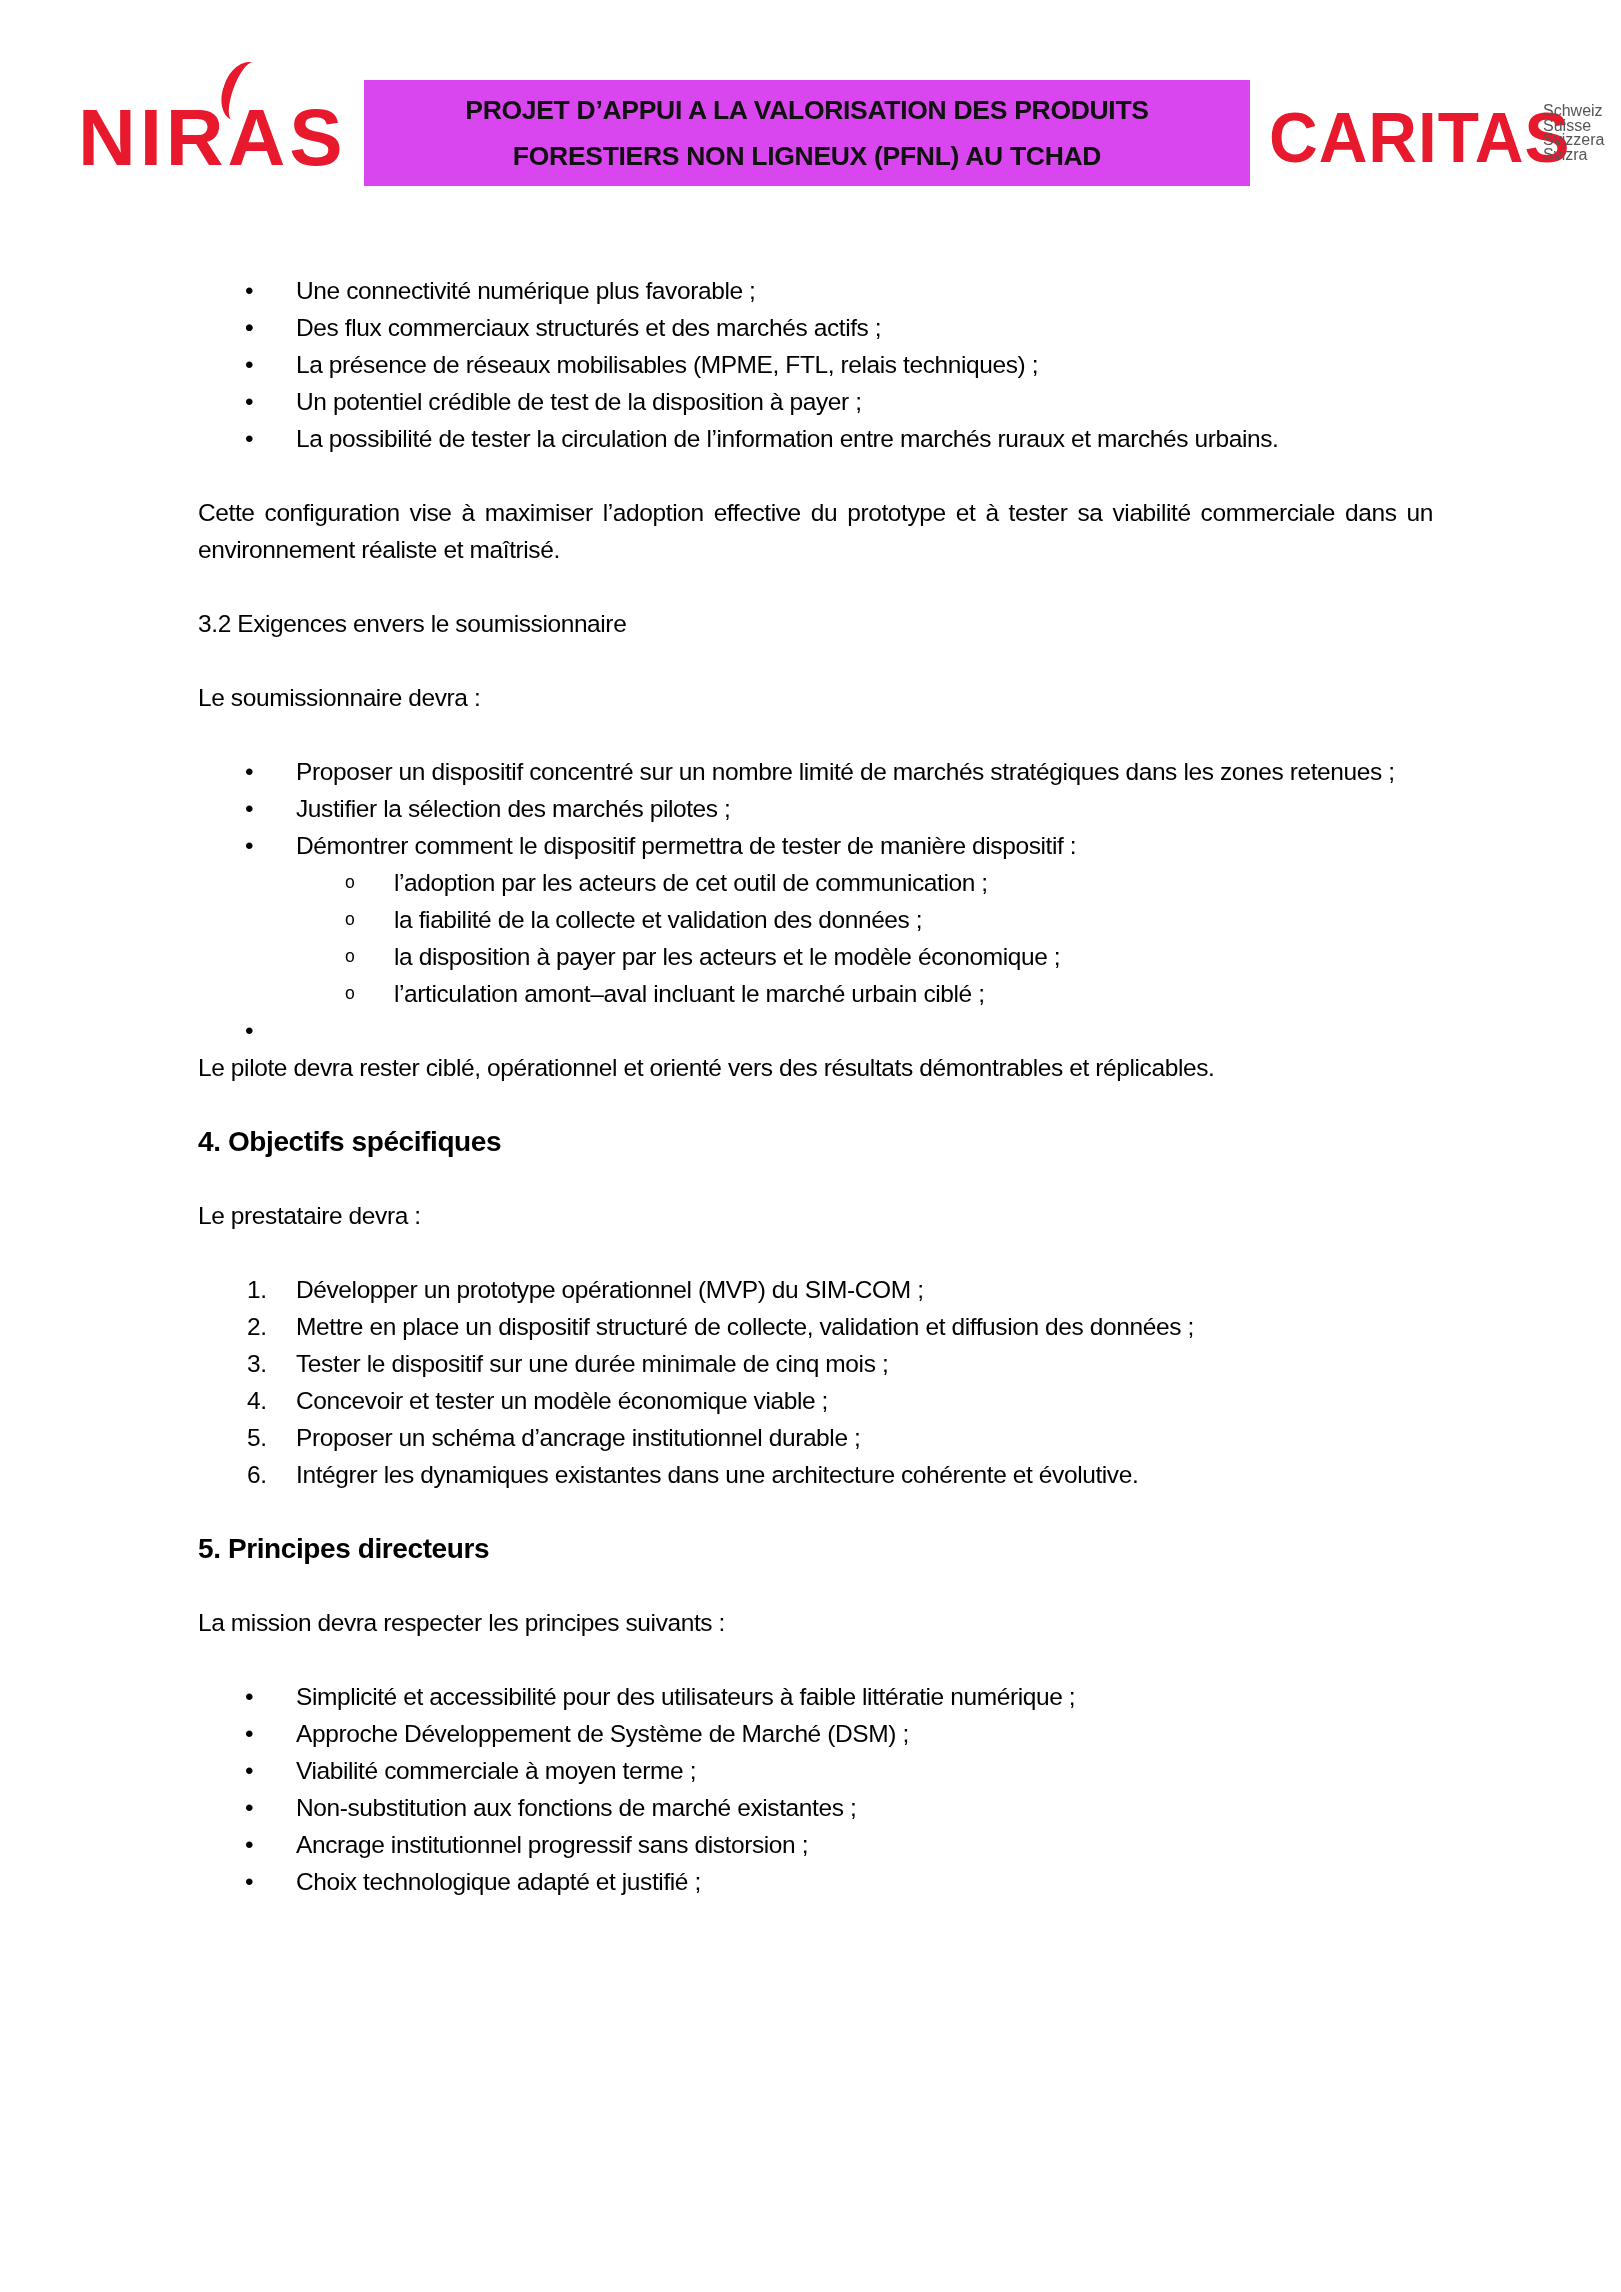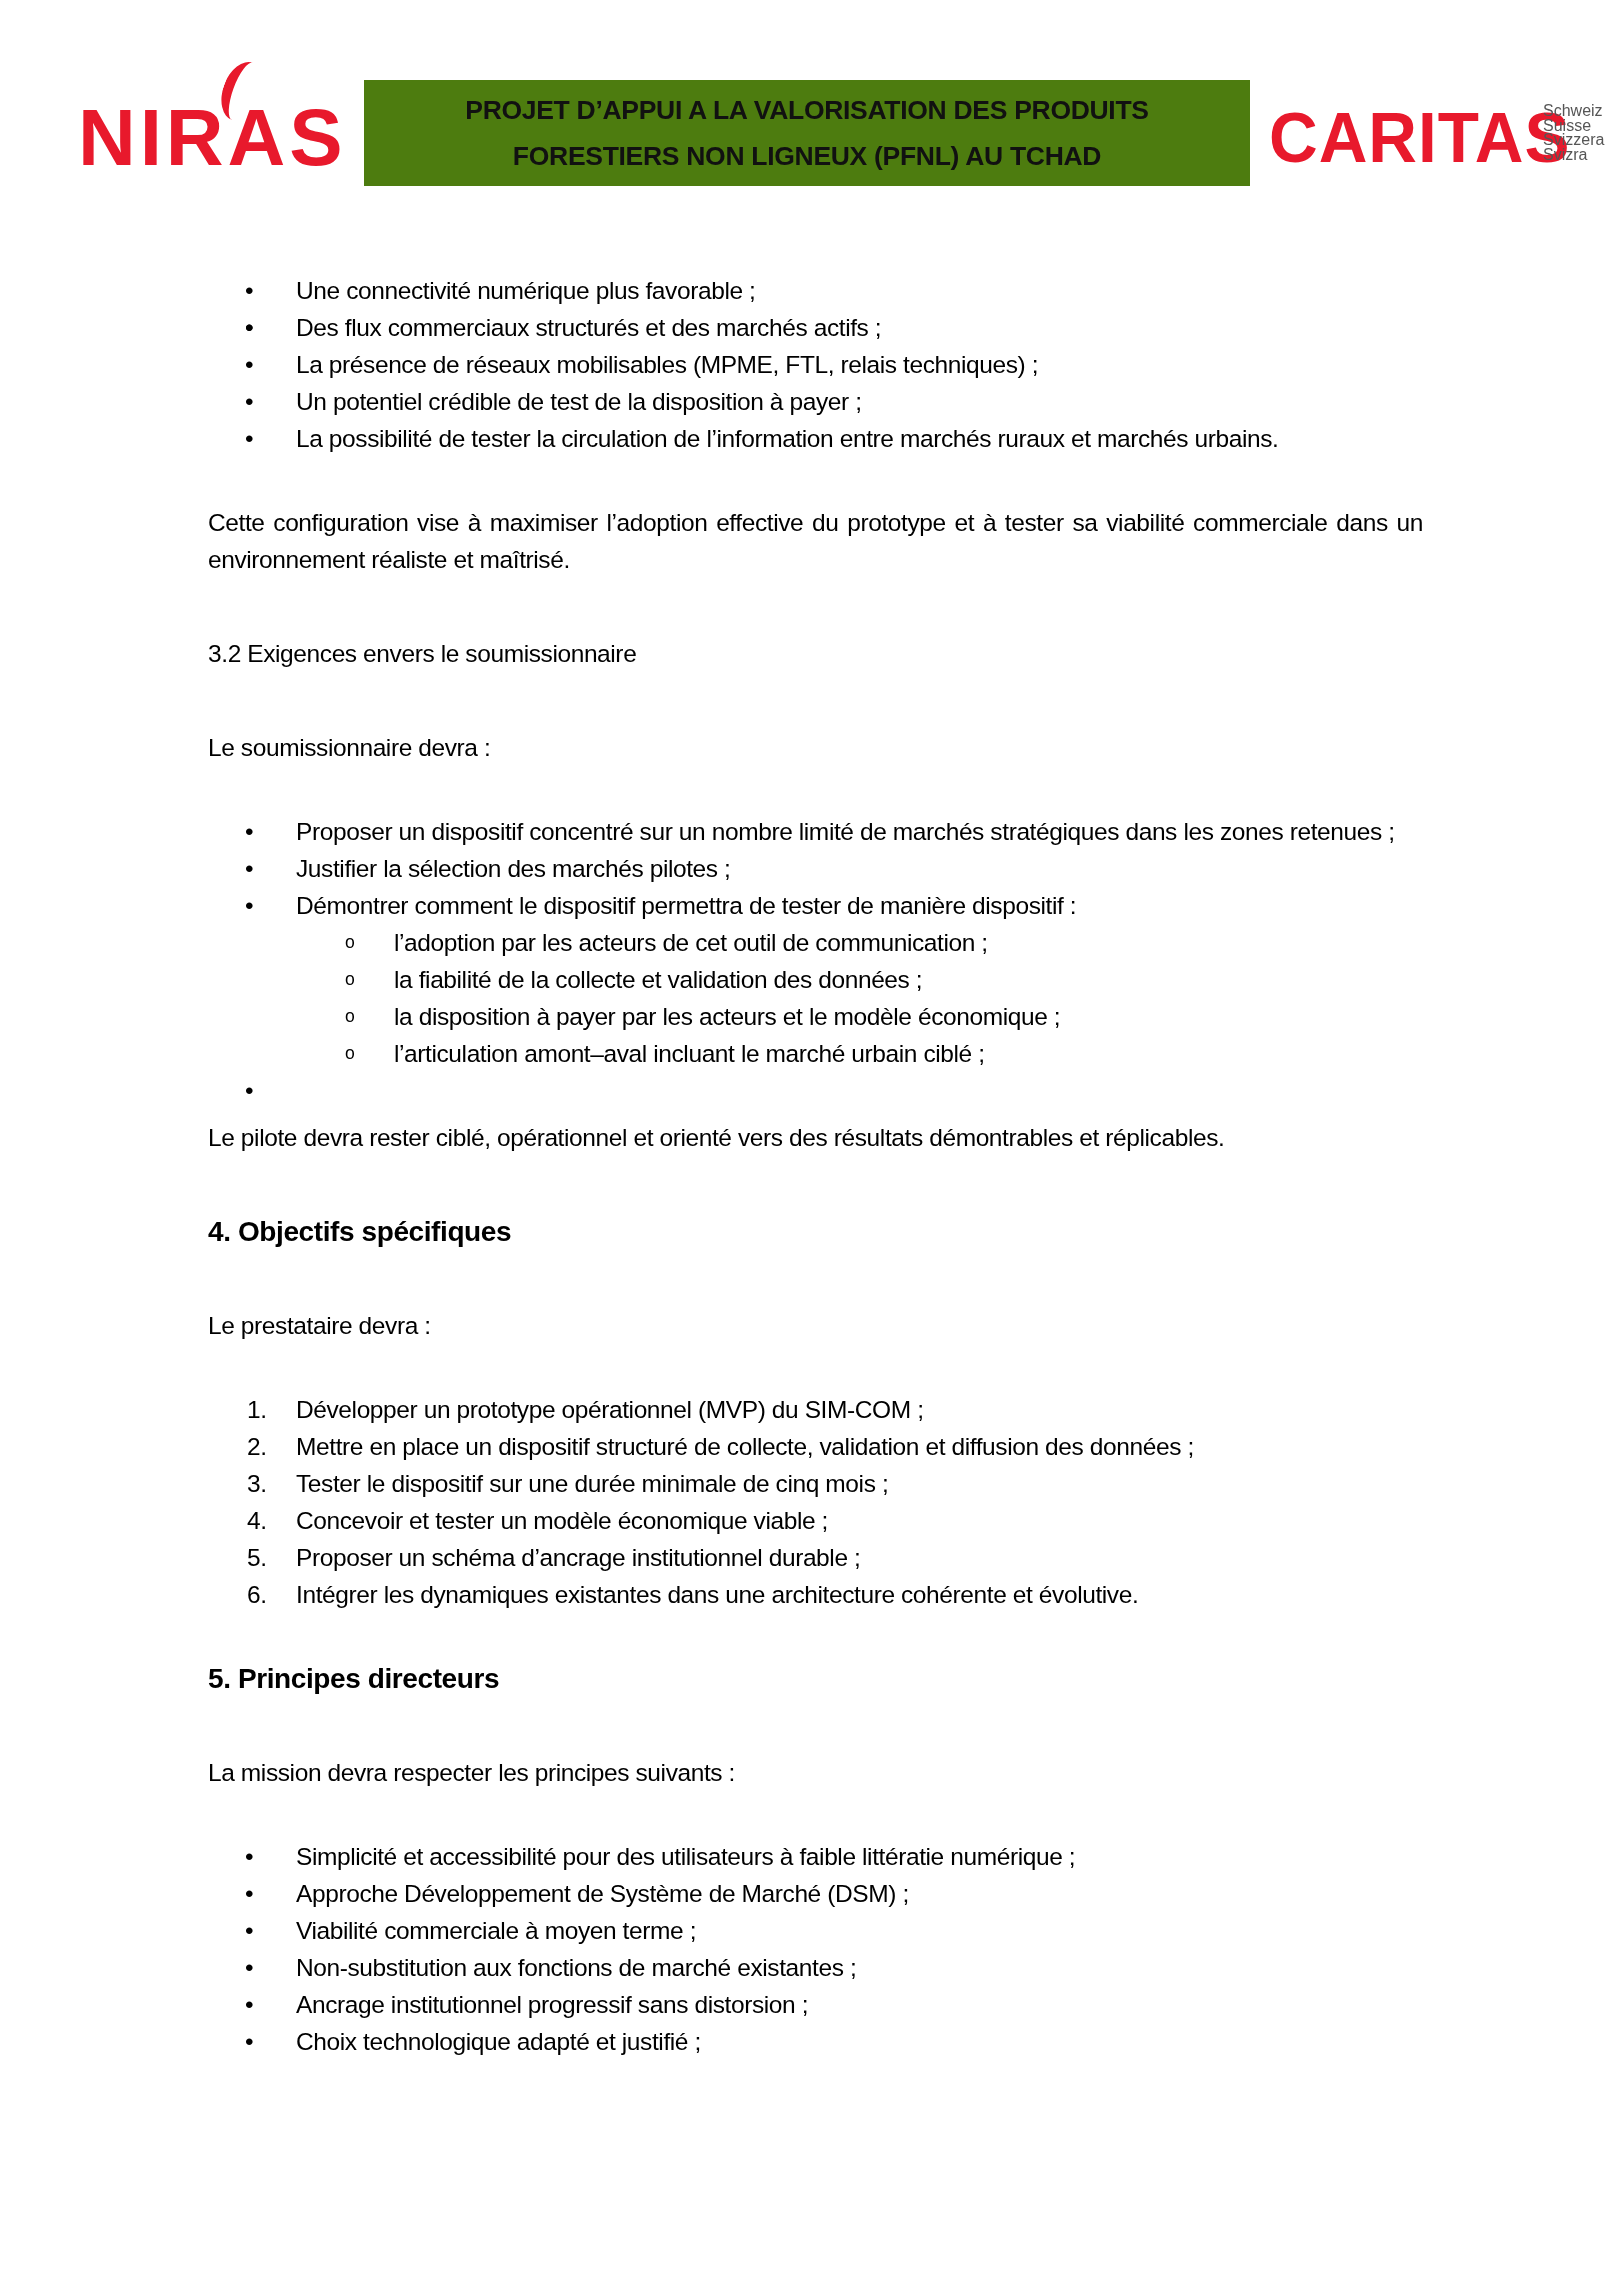--- a/index.html
+++ b/index.html
@@ -13,21 +13,21 @@
     font-family: "Liberation Sans", sans-serif; font-weight: bold;
     font-size: 80px; letter-spacing: 3.9px; color: #e8192c; line-height: 1;
   }
   .niras-leaf {
     position: absolute; left: 223px; top: 61px; width: 29px; height: 61px;
     border-left: 10.8px solid #e8192c; border-radius: 60% 0 0 60%;
     transform: rotate(20deg);
   }
   .banner {
     position: absolute; left: 364px; top: 80px; width: 886px; height: 106px;
-    background: #4d7c0f; display: flex; flex-direction: column;
+    background: #d946ef; display: flex; flex-direction: column;
     justify-content: center; align-items: center;
   }
   .banner-line {
     font-family: "Liberation Sans", sans-serif; font-weight: bold; font-size: 26.5px;
     line-height: 46px; color: #111; letter-spacing: -0.3px;
   }
   .caritas-logo {
     position: absolute; left: 1269px; top: 102px;
     font-family: "Liberation Sans", sans-serif; font-weight: bold;
     font-size: 71px; color: #e8192c; line-height: 1; letter-spacing: 1px;
@@ -42,21 +42,21 @@
     font-family: "Liberation Sans", sans-serif; font-size: 24.5px; line-height: 37px;
     letter-spacing: -0.4px;
   }
   ul, ol { margin: 0; padding: 0; list-style: none; }
   .bullet-item { position: relative; padding-left: 98px; text-align: justify; }
   .bullet-item .marker { position: absolute; left: 47px; top: 0; }
   .sub-item { position: relative; padding-left: 196px; }
   .sub-item .marker { position: absolute; left: 147px; top: 0; font-size: 17.6px; }
   .num-item { position: relative; padding-left: 98px; }
   .num-item .marker { position: absolute; left: 49px; top: 0; }
-  p { margin: 10px; text-align: justify; }
+  p { margin: 0; text-align: justify; }
   .gap { height: 37px; }
   .h3 { font-weight: normal; font-size: 24.5px; }
   .h2 { font-weight: bold; font-size: 28px; }
 </style>
 </head>
 <body>
 
 <div class="header">
   <div class="niras-leaf"></div>
   <div class="niras-logo">NIRAS</div>

